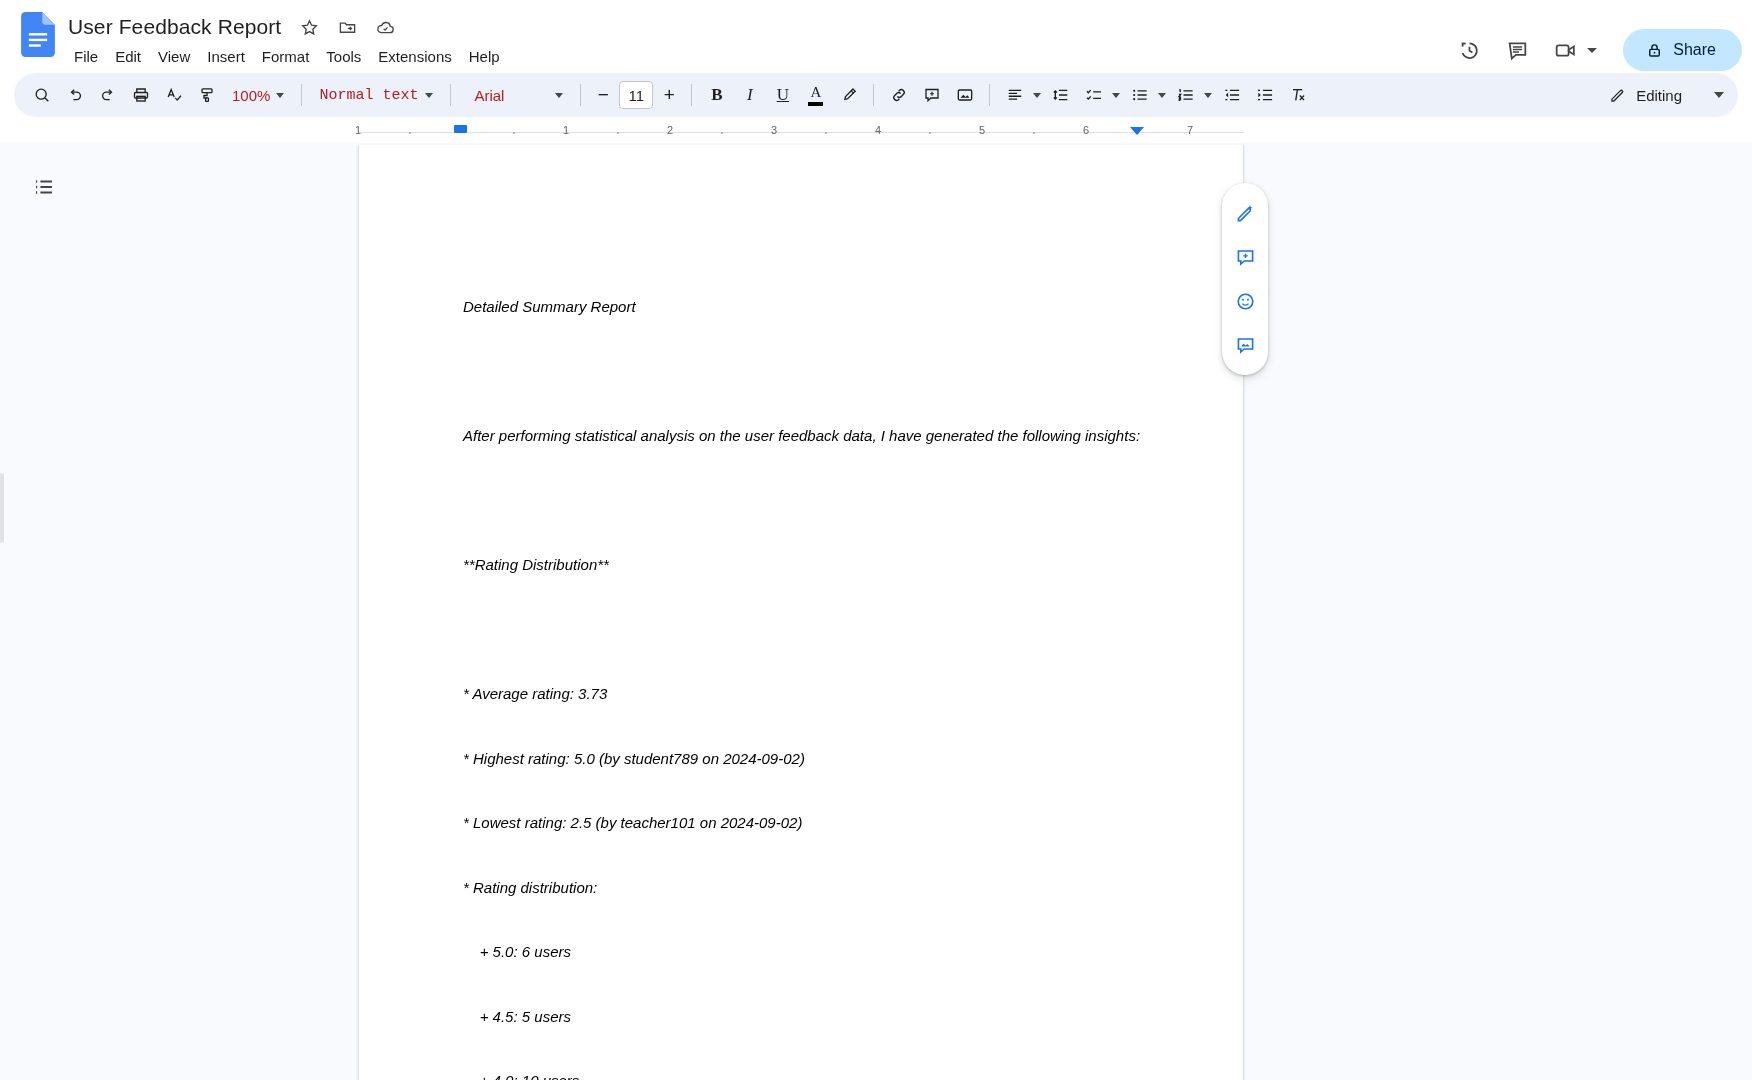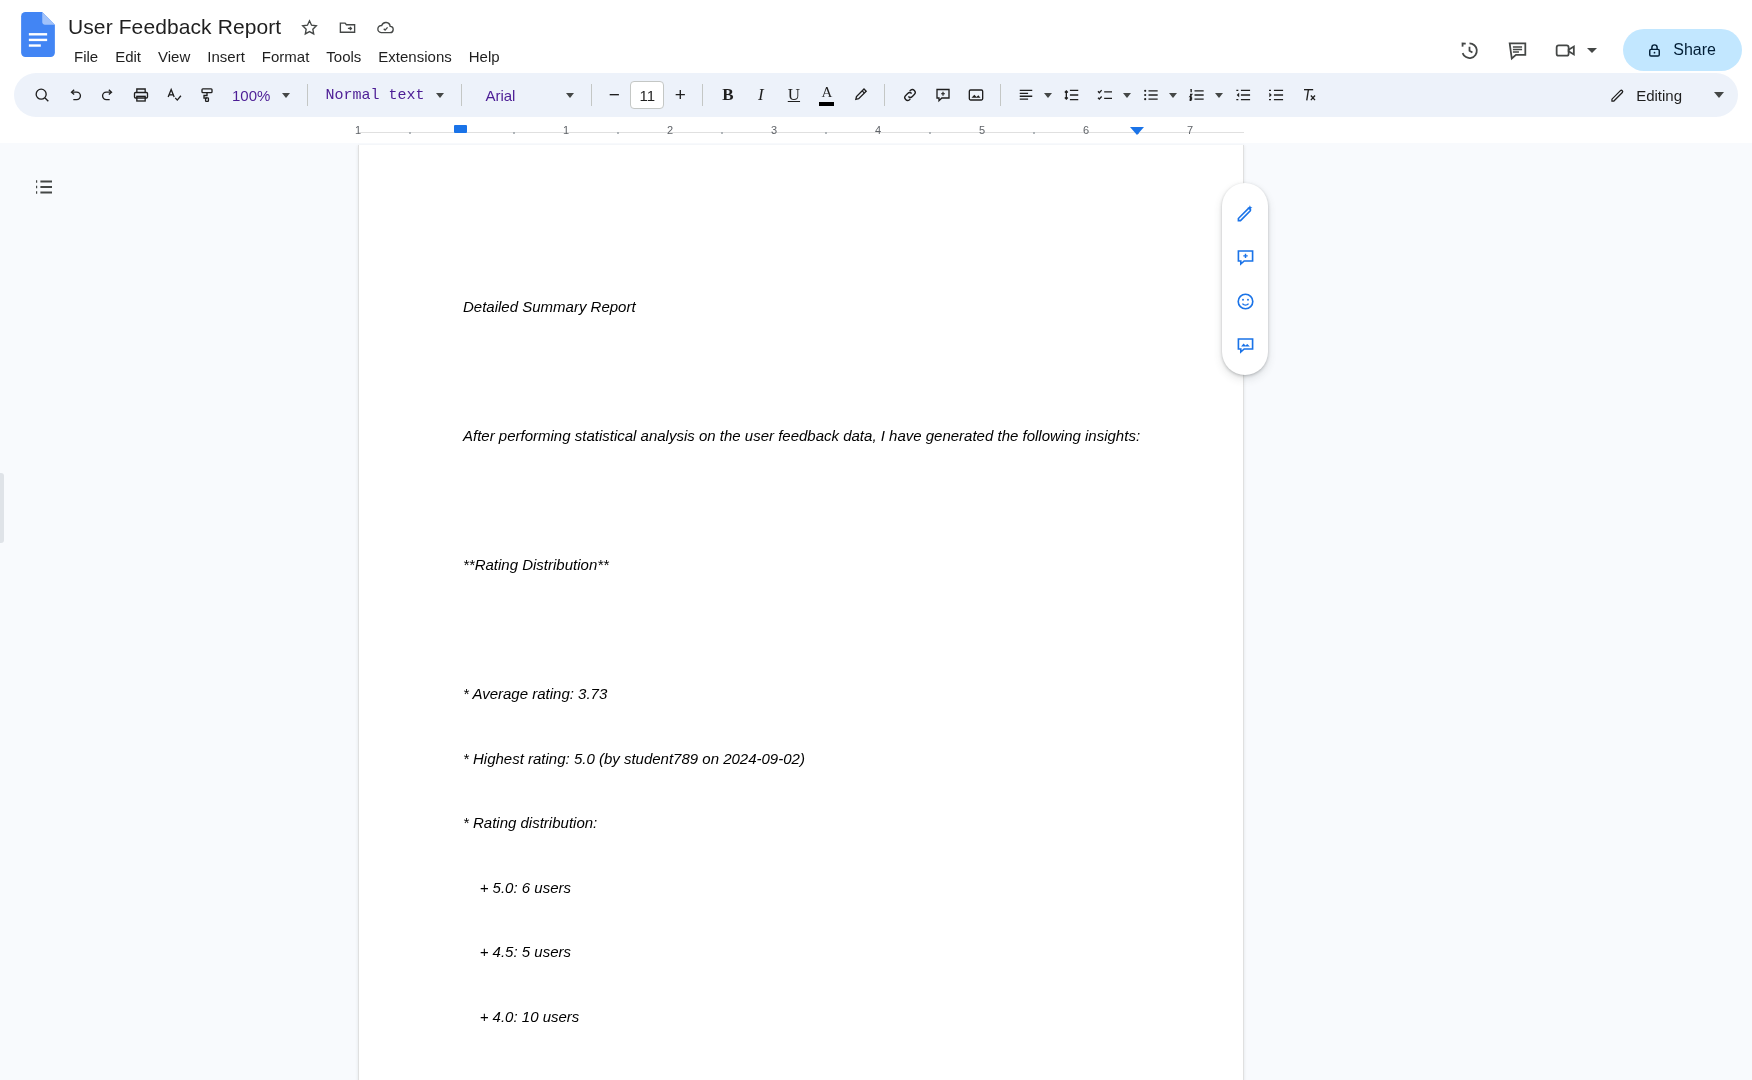--- a/index.html
+++ b/index.html
@@ -58,22 +58,22 @@
     position: relative;
   }
   .tb {
     width: 31px; height: 31px; border-radius: 50%;
     display: flex; align-items: center; justify-content: center; cursor: pointer; color: #1f1f1f;
     flex: 0 0 auto;
   }
   .tb svg { width: 20px; height: 20px; fill: none; stroke: #1f1f1f; stroke-width: 1.6; }
   .tb-sep { width: 1px; height: 22px; background: #c4c7c5; margin: 0 7px; flex: 0 0 auto; }
   .tb-dd {
-    display: flex; align-items: center; gap: 12px; height: 31px; padding: 0 8px;
-    border-radius: 6px; cursor: pointer; font-size: 15px; color: #4c1d95; white-space: nowrap;
+    display: flex; align-items: center; gap: 6px; height: 31px; padding: 0 8px;
+    border-radius: 6px; cursor: pointer; font-size: 15px; color: #b91c1c; white-space: nowrap;
   }
   .dd-caret { width: 0; height: 0; border-left: 4.5px solid transparent; border-right: 4.5px solid transparent; border-top: 5px solid #444746; }
   .zoom-box { min-width: 62px; }
   .style-box { min-width: 130px; justify-content: space-between; font-family: Liberation Mono, monospace; }
   .font-box { min-width: 105px; justify-content: space-between; margin-left: 6px; }
   .fontsize-wrap { display: flex; align-items: center; gap: 3px; }
   .fs-btn { width: 26px; height: 28px; display: flex; align-items: center; justify-content: center; cursor: pointer; font-size: 19px; color: #1f1f1f; border-radius: 4px; }
   .fs-field {
     width: 34px; height: 28px; background: #ffffff; border: 1px solid #c4c7c5; border-radius: 4px;
     display: flex; align-items: center; justify-content: center; font-size: 15px; color: #1f1f1f; cursor: text;
@@ -452,20 +452,21 @@
     <div class="page">
       <div class="page-content">
         <div class="doc-line">Detailed Summary Report</div>
         <div class="doc-blank"></div>
         <div class="doc-line">After performing statistical analysis on the user feedback data, I have generated the following insights:</div>
         <div class="doc-blank"></div>
         <div class="doc-line">**Rating Distribution**</div>
         <div class="doc-blank"></div>
         <div class="doc-line">* Average rating: 3.73</div>
         <div class="doc-line">* Highest rating: 5.0 (by student789 on 2024-09-02)</div>
+        <div class="doc-line">* Lowest rating: 2.5 (by teacher101 on 2024-09-02)</div>
         <div class="doc-line">* Rating distribution:</div>
         <div class="doc-line">    + 5.0: 6 users</div>
         <div class="doc-line">    + 4.5: 5 users</div>
         <div class="doc-line">    + 4.0: 10 users</div>
         
         
         
         
         
         

